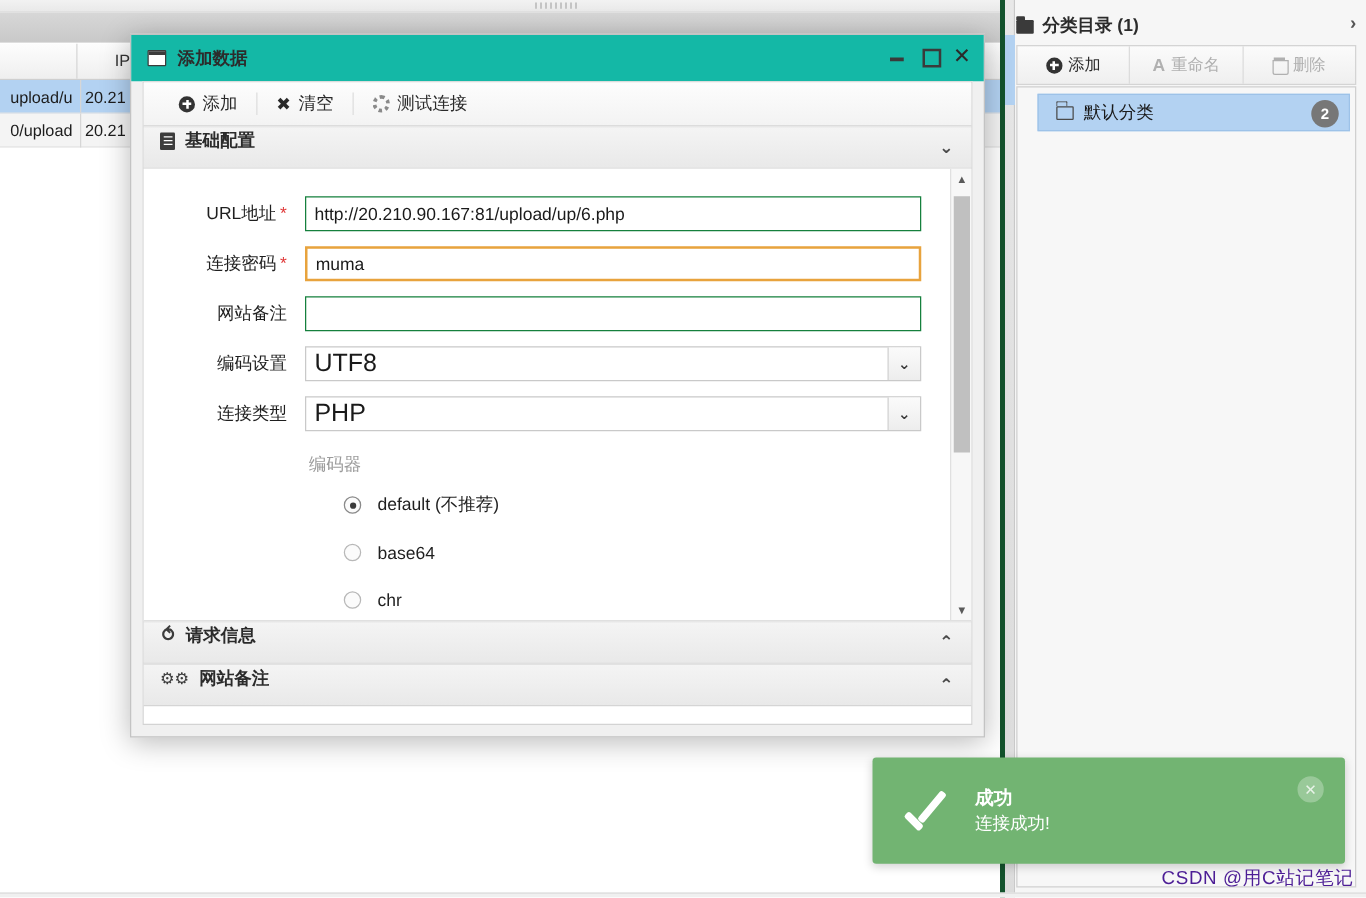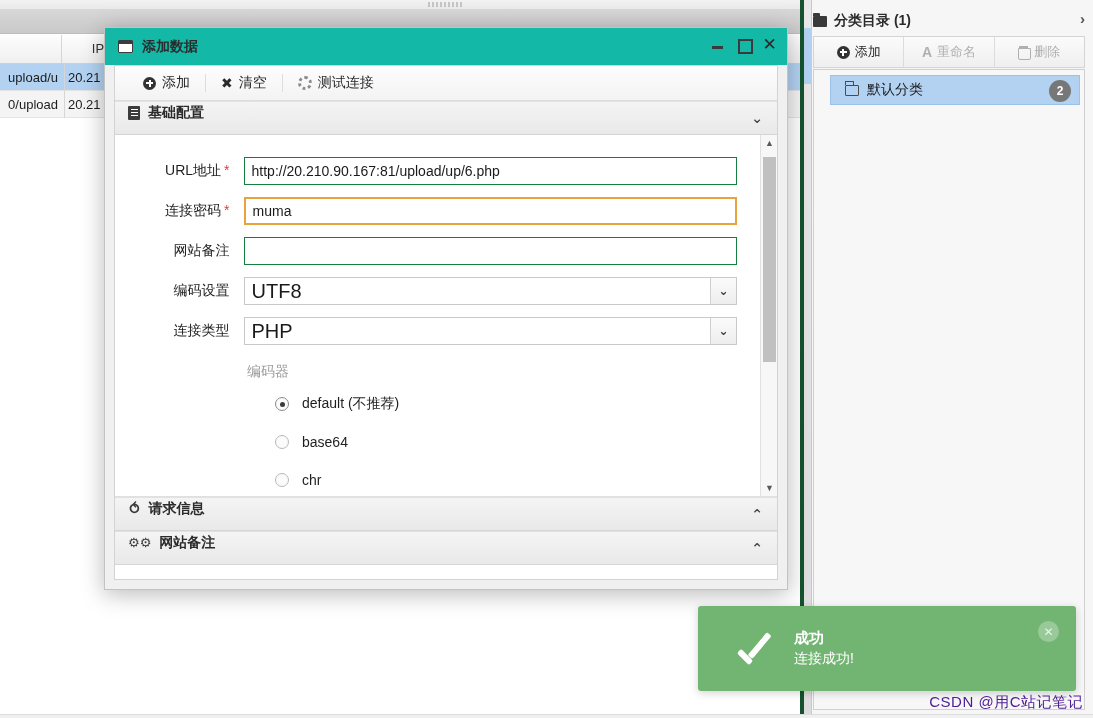--- a/index.html
+++ b/index.html
@@ -313,21 +313,21 @@
   .vs-thumb {
     position: absolute; left: 2px; top: 22px; width: 13px; height: 205px;
     background: #c0c0c0;
   }
 
   
   .toast {
     position: absolute; left: 698px; top: 606px; width: 378px; height: 85px;
     background: #72b472; border-radius: 3px;
     box-shadow: 0 2px 8px rgba(0,0,0,0.18);
-    display: flex; align-items: center; padding-left: 38px;
+    display: flex; align-items: center; padding-left: 24px;
   }
   .toast-check {
     width: 40px; height: 40px; margin-right: 18px; position: relative; flex: none;
   }
   .toast-check::before, .toast-check::after {
     content: ""; position: absolute; background: #fff; border-radius: 2px;
   }
   .toast-check::before {
     left: 3px; top: 19px; width: 17px; height: 6px;
     transform: rotate(45deg); transform-origin: left center;

